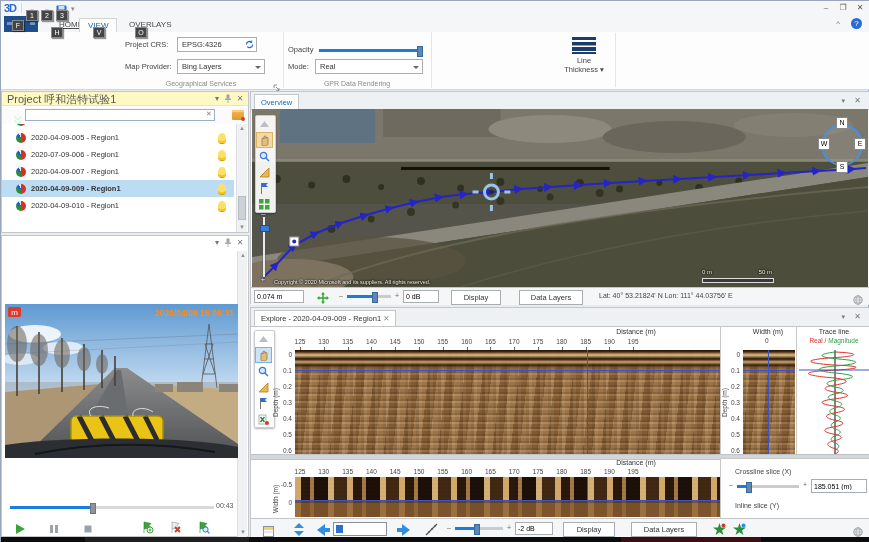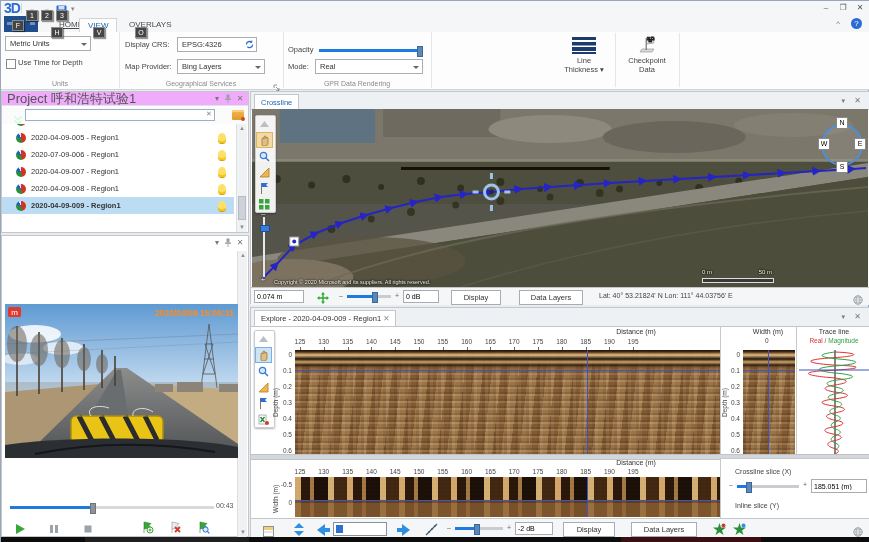--- a/index.html
+++ b/index.html
@@ -4,21 +4,21 @@
 <style>
   html,body{margin:0;padding:0;}
   body{width:869px;height:542px;overflow:hidden;font-family:"Liberation Sans",sans-serif;-webkit-font-smoothing:antialiased;}
   .app{position:relative;width:869px;height:542px;background:#e9ebee;border:1px solid #9aa7b8;box-sizing:border-box;}
   .abs{position:absolute;}
   .f7{font-size:7px;}
 
   
   .titlebar{left:0;top:0;width:869px;height:15px;background:#f5f6f7;color:#333;}
   .qat-icon{top:2px;height:10px;display:flex;align-items:center;}
-  .logo3d{left:3px;font-weight:bold;color:#2b6cd4;font-size:14px;letter-spacing:-1px;}
+  .logo3d{left:3px;font-weight:bold;color:#2b6cd4;font-size:11px;letter-spacing:-1px;}
   .win-title{left:0;right:0;top:2px;text-align:center;font-size:8px;color:#444;}
   .winbtn{top:0px;width:16px;height:13px;text-align:center;font-size:8px;color:#555;line-height:13px;}
   .keytip{position:absolute;background:#454545;color:#fff;border:1px solid #8a8a8a;font-size:7px;line-height:9px;padding:0 2px;min-width:6px;text-align:center;box-shadow:1px 1px 1px rgba(0,0,0,.4);z-index:30;}
 
   
   .tabrow{left:0;top:15px;width:869px;height:16px;background:#f5f6f7;border-bottom:0;}
   .filebtn{left:3px;top:0px;width:34px;height:16px;background:#1f4e8c;}
   .filebtn .dash{position:absolute;top:6px;width:5px;height:3px;background:#6f94c4;}
   .rtab{top:2px;height:14px;line-height:14px;font-size:8px;color:#4a4a4a;padding:0 8px;}
   .rtab.active{background:#fdfdfd;color:#1767b3;border:1px solid #d4d4d4;border-bottom:0;}
@@ -31,21 +31,21 @@
   .cb{position:absolute;width:8px;height:8px;border:1px solid #8a8a8a;background:#fff;}
   .cblabel{position:absolute;font-size:7.5px;color:#444;}
   .rlabel{position:absolute;font-size:7.5px;color:#444;}
   .slider-track{position:absolute;height:3px;background:#c9cdd2;}
   .slider-fill{position:absolute;height:3px;background:#1f7ae0;}
   .slider-handle{position:absolute;width:4px;height:9px;background:#5b87b9;top:-3px;border:1px solid #39689a;}
   .bigbtn{top:1px;height:54px;text-align:center;color:#444;font-size:7.5px;line-height:9px;}
 
   
   .panel{background:#fff;border:1px solid #c3c7cc;box-sizing:border-box;}
-  .phead{position:absolute;left:0;right:0;top:0;height:14px;background:#f0abfc;border-bottom:1px solid #dfe2e6;font-size:13px;color:#555;line-height:14px;padding-left:5px;box-sizing:border-box;}
+  .phead{position:absolute;left:0;right:0;top:0;height:14px;background:#fef9c3;border-bottom:1px solid #dfe2e6;font-size:11px;color:#555;line-height:14px;padding-left:5px;box-sizing:border-box;}
   .picon{position:absolute;top:2px;width:10px;height:10px;color:#777;font-size:8px;line-height:10px;text-align:center;}
   .tabstrip{position:absolute;background:#eef1f4;border-bottom:1px solid #c3c7cc;}
   .dtab{position:absolute;top:2px;height:15px;background:#fff;border:1px solid #c3c7cc;border-bottom:0;font-size:7.5px;line-height:15px;padding:0 6px;color:#1767b3;}
   .btn{position:absolute;background:#fff;border:1px solid #a8adb3;font-size:7.5px;color:#333;text-align:center;}
 
   
   .tree-row{position:relative;height:17px;display:flex;align-items:center;padding-left:14px;font-size:7.5px;color:#333;}
   .tree-row.sel{background:#bcdcf4;font-weight:bold;}
   .pie{width:10px;height:10px;border-radius:50%;background:conic-gradient(#d23324 0 45%,#2a8f3a 45% 78%,#1d62c9 78% 92%,#e8e8e8 92% 100%);margin-right:5px;flex:0 0 10px;}
   .tlabel{flex:1;white-space:nowrap;overflow:hidden;}
@@ -122,29 +122,23 @@
     <span class="abs" style="right:30px;top:3px;color:#777;font-size:8px;">^</span>
     <span class="abs" style="right:8px;top:2px;width:11px;height:11px;border-radius:50%;background:#2b6cd4;color:#fff;font-size:8px;text-align:center;line-height:11px;">?</span>
     <span class="keytip" style="left:11px;top:4px;z-index:31;">F</span>
   </div>
   <span class="keytip" style="left:50px;top:26px;">H</span>
   <span class="keytip" style="left:92px;top:26px;">V</span>
   <span class="keytip" style="left:134px;top:26px;">O</span>
 
   <div class="abs ribbon">
 
-    <div class="abs rgroup" style="left:0;width:118px;">
-      <div class="combo" style="left:4px;top:4px;width:86px;"><span>Metric Units</span><span class="caret"></span></div>
-      <span class="cb" style="left:5px;top:27px;"></span>
-      <span class="cblabel" style="left:17px;top:26px;">Use Time for Depth</span>
-      <div class="rgl">Units</div>
-    </div>
 
     <div class="abs rgroup" style="left:118px;width:164px;">
-      <span class="rlabel" style="left:6px;top:8px;">Display CRS:</span>
+      <span class="rlabel" style="left:6px;top:8px;">Project CRS:</span>
       <div class="combo" style="left:58px;top:5px;width:80px;"><span>EPSG:4326</span>
         <span style="position:absolute;right:2px;top:2px;"><svg width="9" height="9" viewBox="0 0 10 10">
               <path d="M1.5,5a3.5,3.5 0 0,1 6,-2.4" fill="none" stroke="#2b6cd4" stroke-width="1.3"></path>
               <path d="M8.5,5a3.5,3.5 0 0,1 -6,2.4" fill="none" stroke="#2b6cd4" stroke-width="1.3"></path>
               <path d="M7.5,0.5 v2.3 h-2.3" fill="none" stroke="#2b6cd4" stroke-width="1"></path>
             </svg></span>
       </div>
       <span class="rlabel" style="left:6px;top:30px;">Map Provider:</span>
       <div class="combo" style="left:58px;top:27px;width:88px;"><span>Bing Layers</span><span class="caret"></span></div>
       <div class="rgl">Geographical Services</div>
@@ -170,30 +164,20 @@
       <span style="display:inline-block;margin-top:4px;"><svg width="24" height="17" viewBox="0 0 24 17">
             <rect y="0" width="24" height="3" fill="#1d3c6e"></rect>
             <rect y="5" width="24" height="3.5" fill="#1d3c6e"></rect>
             <rect y="10" width="24" height="4" fill="#1d3c6e"></rect>
             <rect y="15" width="24" height="2" fill="#1d3c6e"></rect>
           </svg></span>
       <div>Line</div>
       <div>Thickness ▾</div>
     </div>
 
-    <div class="abs bigbtn" style="left:614px;width:64px;border-right:1px solid #e4e6e9;">
-      <span style="display:inline-block;margin-top:3px;"><svg width="20" height="18" viewBox="0 0 20 18">
-            <path d="M3,16 h12 l2,-3 h-12z" fill="#d9d9d9" stroke="#9a9a9a" stroke-width="0.7"></path>
-            <rect x="8.6" y="2" width="1.2" height="12" fill="#777"></rect>
-            <path d="M9.8,2 l7,-1 v6 l-7,1z" fill="#fff" stroke="#555" stroke-width="0.5"></path>
-            <path d="M9.8,1.6 h2.3v2h2.3v-2.3h2.4M9.8,3.6h2.3v2h2.3v-2h2.4v-2" fill="none" stroke="#222" stroke-width="1.6"></path>
-          </svg></span>
-      <div>Checkpoint</div>
-      <div>Data</div>
-    </div>
   </div>
 
   <div class="abs panel" style="left:0;top:90px;width:248px;height:142px;">
     <div class="phead"><span>Project 呼和浩特试验1</span></div>
     <span class="picon" style="right:26px;">▾</span>
     <span class="picon" style="right:15px;"><svg width="8" height="9" viewBox="0 0 8 9">
           <rect x="2.5" y="0.5" width="3" height="4" fill="#9aa0a6"></rect>
           <rect x="1" y="4.5" width="6" height="1.4" fill="#9aa0a6"></rect>
           <rect x="3.6" y="6" width="0.8" height="3" fill="#9aa0a6"></rect>
         </svg></span>
@@ -228,28 +212,28 @@
           <div class="tree-row">
             <span class="pie"></span>
             <span class="tlabel">2020-07-09-006 - Region1</span>
             <span class="bulb"></span>
           </div>
           <div class="tree-row">
             <span class="pie"></span>
             <span class="tlabel">2020-04-09-007 - Region1</span>
             <span class="bulb"></span>
           </div>
-          <div class="tree-row">
-            <span class="pie"></span>
-            <span class="tlabel">2020-04-09-008 - Region1</span>
-            <span class="bulb"></span>
-          </div>
           <div class="tree-row sel">
             <span class="pie"></span>
             <span class="tlabel">2020-04-09-009 - Region1</span>
+            <span class="bulb"></span>
+          </div>
+          <div class="tree-row">
+            <span class="pie"></span>
+            <span class="tlabel">2020-04-09-010 - Region1</span>
             <span class="bulb"></span>
           </div>
         </div>
     </div>
     <div class="scroll" style="right:1px;top:32px;width:10px;height:108px;">
       <span class="arr" style="top:0;">▲</span>
       <span class="arr" style="bottom:0;">▼</span>
       <span class="thumb" style="top:72px;height:24px;"></span>
     </div>
   </div>
@@ -354,21 +338,21 @@
       <span class="abs" style="left:194px;top:0px;"><svg width="14" height="14" viewBox="0 0 14 14">
             <path d="M4,13 V2 l7,1.5 -2,2 2,2 -7,1.5" fill="#3aa63a" stroke="#2a7d2a" stroke-width="0.6"></path>
             <circle cx="9.5" cy="9.5" r="2.6" fill="#d8ecff" stroke="#2b6cd4"></circle>
             <path d="M11.4,11.4 l2,2" stroke="#2b6cd4" stroke-width="1.2"></path>
           </svg></span>
     </div>
   </div>
 
   <div class="abs panel" style="left:249px;top:90px;width:620px;height:213px;">
     <div class="tabstrip" style="left:0;top:0;right:0;height:17px;">
-      <span class="dtab" style="left:3px;">Crossline</span>
+      <span class="dtab" style="left:3px;">Overview</span>
       <span class="abs" style="right:24px;top:5px;color:#777;font-size:7px;">▾</span>
       <span class="abs" style="right:8px;top:4px;color:#777;font-size:8px;">✕</span>
     </div>
 
     <div class="abs" style="left:1px;top:17px;width:616px;height:178px;overflow:hidden;">
       <svg width="616" height="178" viewBox="0 0 620 178" preserveAspectRatio="none">
         <defs>
             <marker id="arr" viewBox="0 0 6 6" refX="4" refY="3" markerWidth="4.5" markerHeight="4.5" orient="auto">
               <path d="M0,0L6,3L0,6z" fill="#2424c8"></path>
             </marker>

